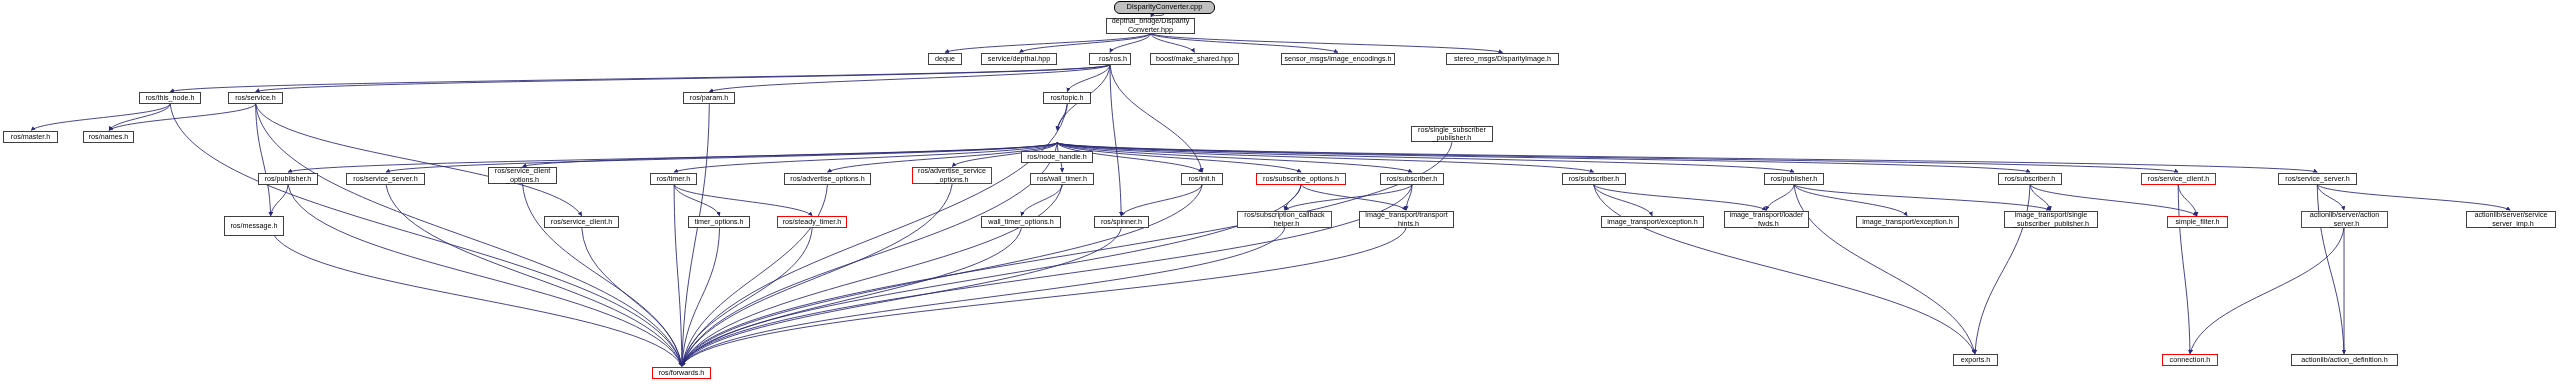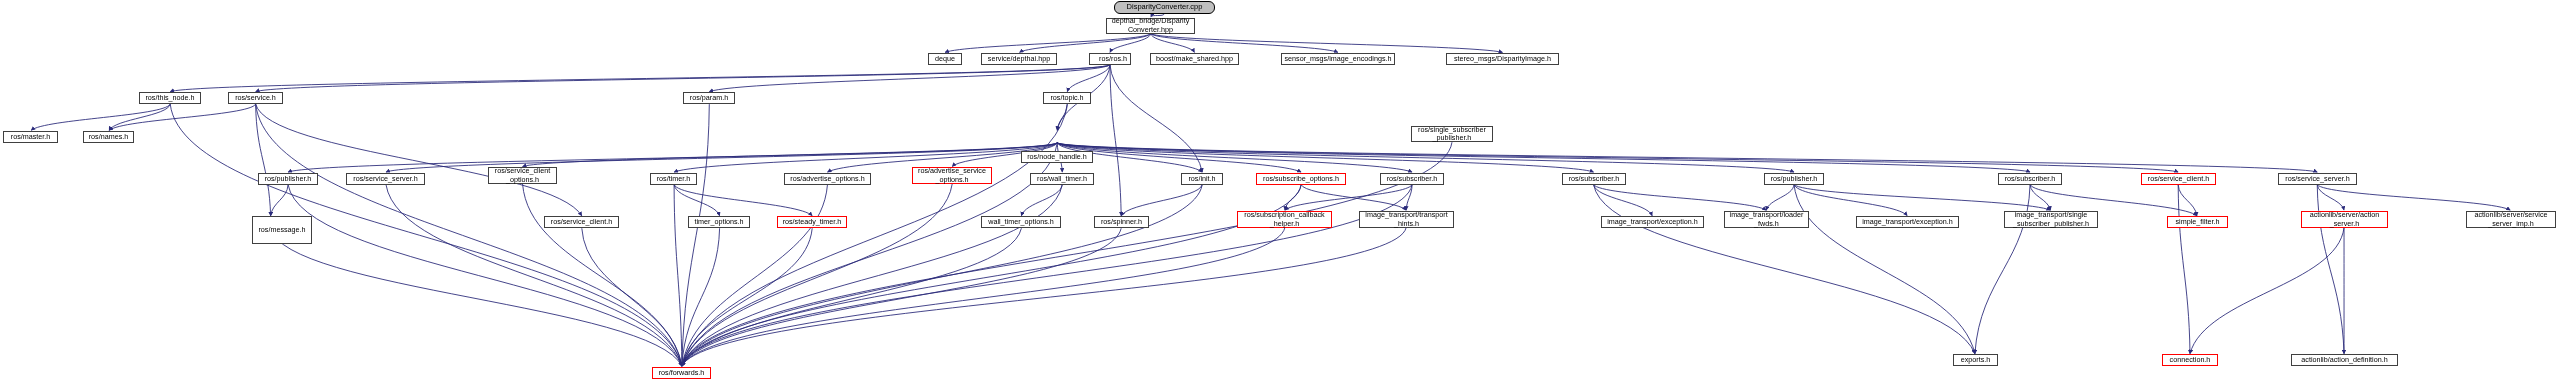--- a/index.html
+++ b/index.html
@@ -182,21 +182,21 @@
 _options.h</div>
       <div class="node thick" style="left: 1030px; top: 173px; width: 64px; height: 12px;">ros/wall_timer.h</div>
       <div class="node thick" style="left: 1181px; top: 173px; width: 42px; height: 12px;">ros/init.h</div>
       <div class="node red" style="left: 1256px; top: 173px; width: 90px; height: 12px;">ros/subscribe_options.h</div>
       <div class="node thick" style="left: 1380px; top: 173px; width: 64px; height: 12px;">ros/subscriber.h</div>
       <div class="node thick" style="left: 1562px; top: 173px; width: 64px; height: 12px;">ros/subscriber.h</div>
       <div class="node thick" style="left: 1764px; top: 173px; width: 60px; height: 12px;">ros/publisher.h</div>
       <div class="node thick" style="left: 1998px; top: 173px; width: 64px; height: 12px;">ros/subscriber.h</div>
       <div class="node red" style="left: 2141px; top: 173px; width: 75px; height: 12px;">ros/service_client.h</div>
       <div class="node thick" style="left: 2278px; top: 173px; width: 79px; height: 12px;">ros/service_server.h</div>
-      <div class="node thick" style="left: 252px; top: 216px; width: 60px; height: 28px;">ros/message.h</div>
+      <div class="node thick" style="left: 224px; top: 216px; width: 60px; height: 20px;">ros/message.h</div>
       <div class="node thick" style="left: 544px; top: 216px; width: 75px; height: 12px;">ros/service_client.h</div>
       <div class="node thick" style="left: 688px; top: 216px; width: 62px; height: 12px;">timer_options.h</div>
       <div class="node red" style="left: 777px; top: 216px; width: 70px; height: 12px;">ros/steady_timer.h</div>
       <div class="node thick" style="left: 981px; top: 216px; width: 80px; height: 12px;">wall_timer_options.h</div>
       <div class="node thick" style="left: 1094px; top: 216px; width: 55px; height: 12px;">ros/spinner.h</div>
       <div class="node red two-line" style="left: 1237px; top: 211px; width: 95px; height: 17px;">ros/subscription_callback
 _helper.h</div>
       <div class="node plain two-line" style="left: 1359px; top: 211px; width: 95px; height: 17px;">image_transport/transport
 _hints.h</div>
       <div class="node plain" style="left: 1601px; top: 216px; width: 103px; height: 12px;">image_transport/exception.h</div>

